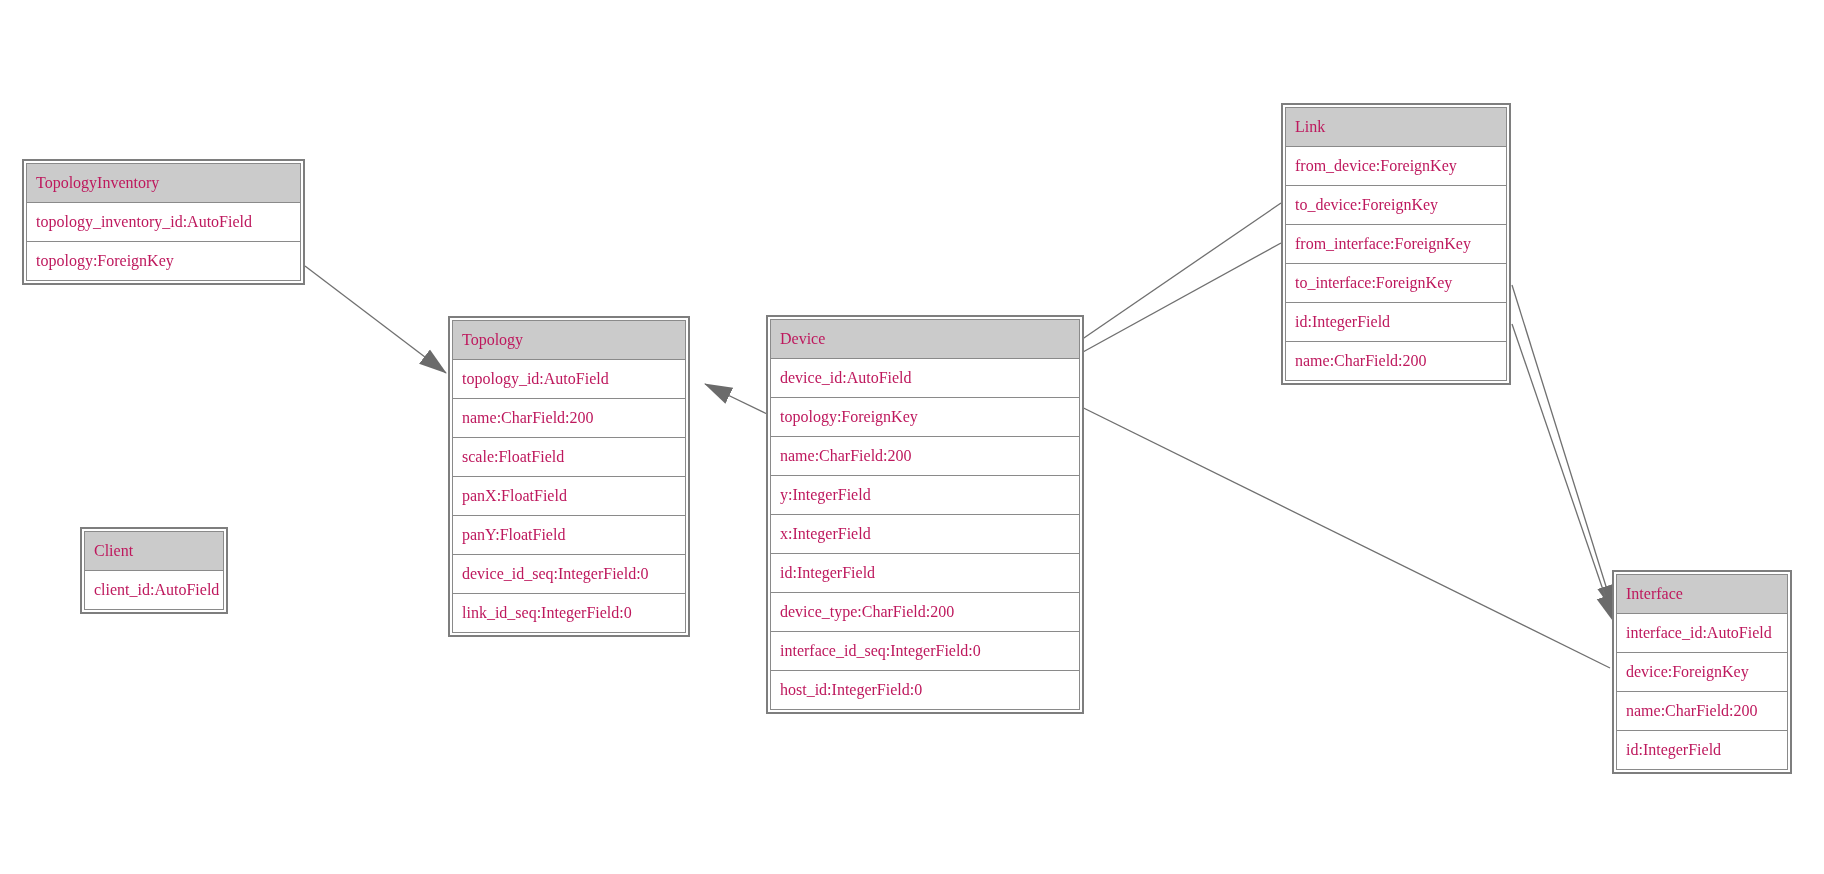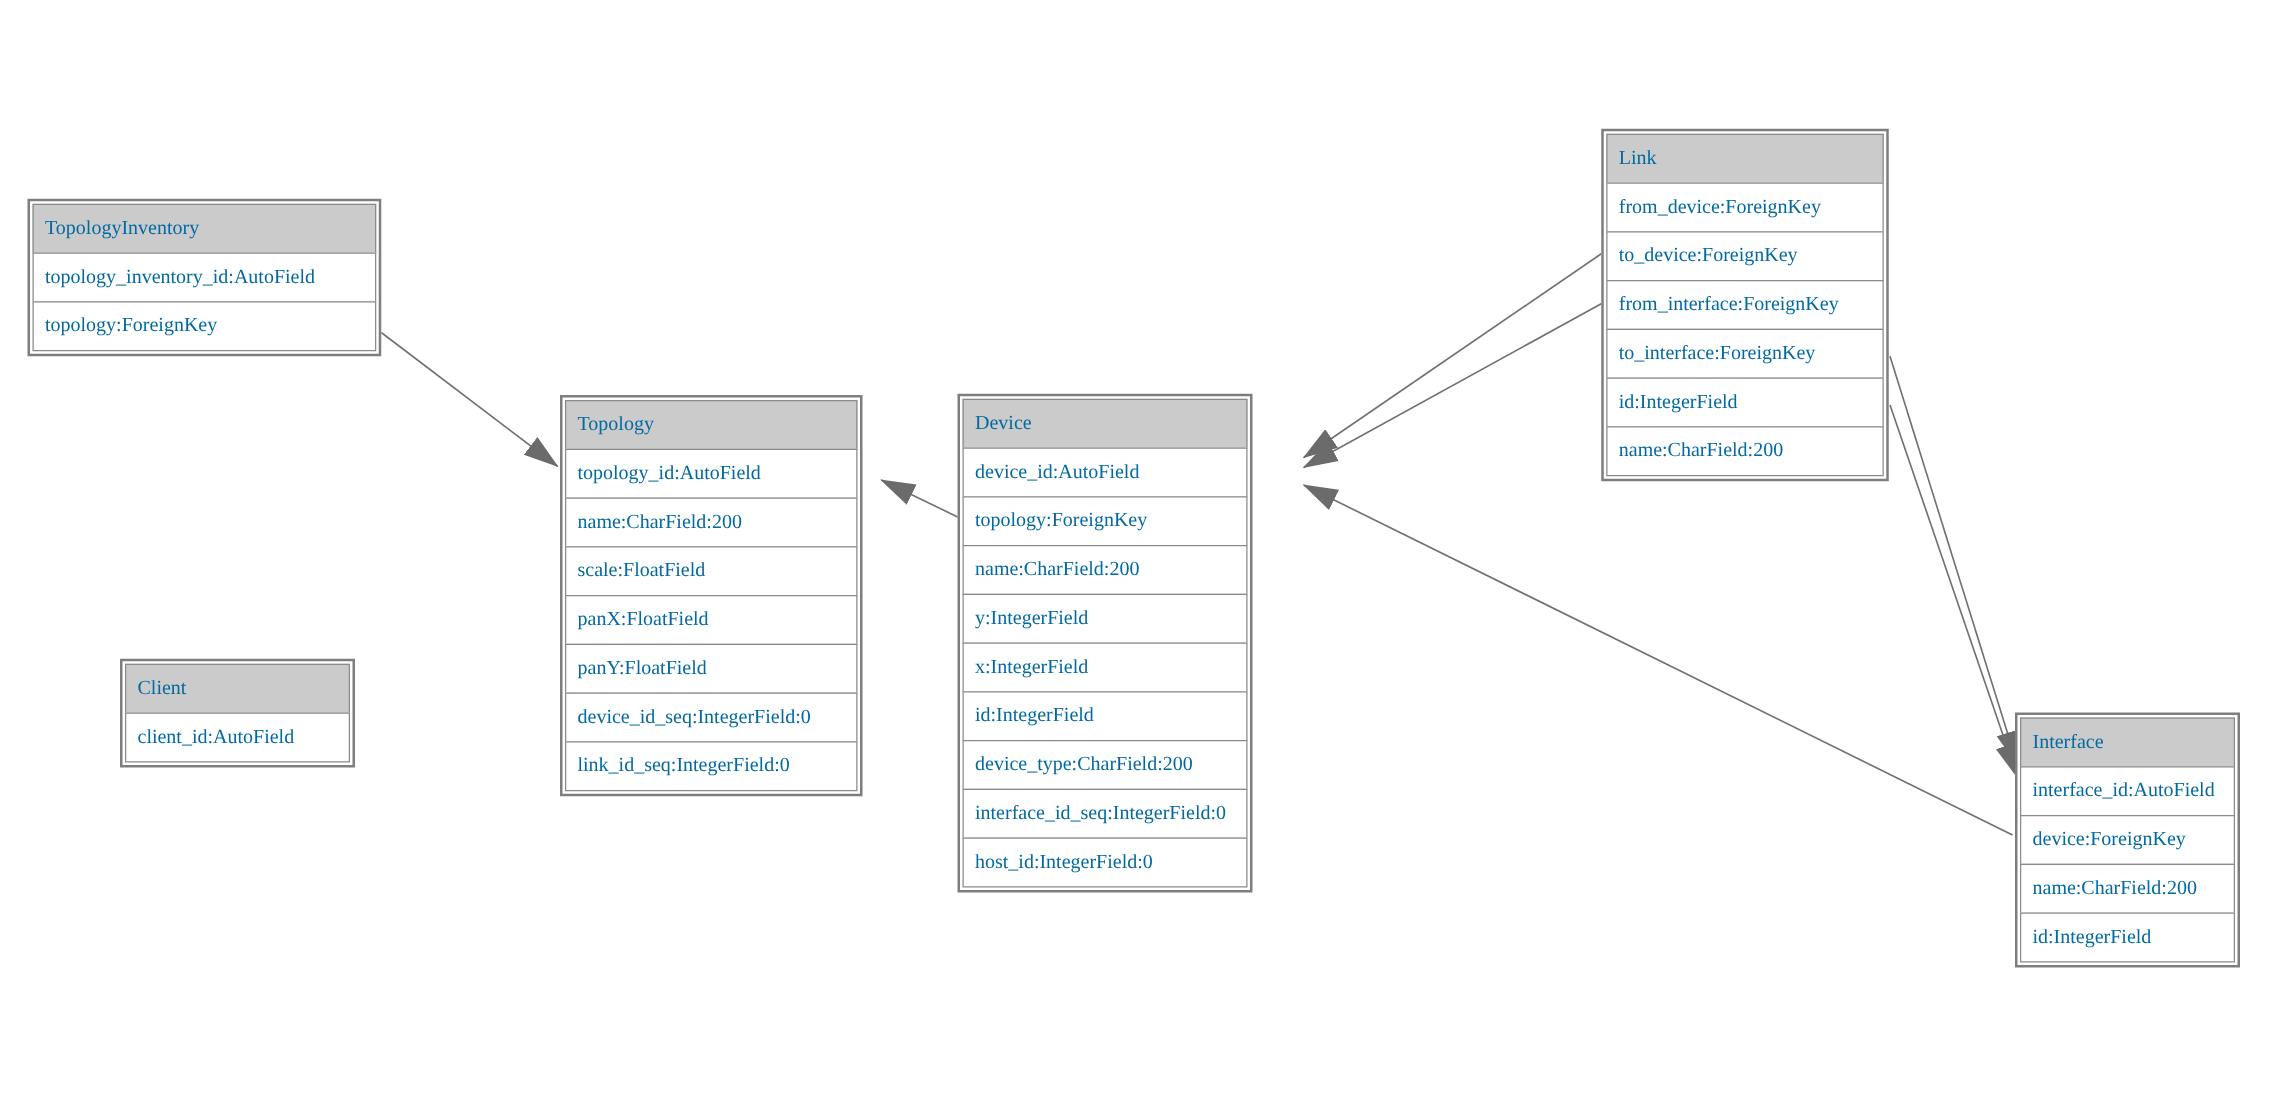--- a/index.html
+++ b/index.html
@@ -30,21 +30,21 @@
     padding: 2px;
   }
   .row {
     box-sizing: border-box;
     height: 40px;
     line-height: 37px;
     border: 1px solid #8a8a8a;
     background: #ffffff;
     padding: 0 9px;
     font-size: 16px;
-    color: #0369a1;
+    color: #be185d;
     white-space: nowrap;
     overflow: hidden;
   }
   .row + .row {
     margin-top: -1px;
   }
   .row.header {
     background: #cbcbcb;
   }
 </style>
@@ -80,26 +80,26 @@
     <div class="row header">Topology</div>
     <div class="row">topology_id:AutoField</div>
     <div class="row">name:CharField:200</div>
     <div class="row">scale:FloatField</div>
     <div class="row">panX:FloatField</div>
     <div class="row">panY:FloatField</div>
     <div class="row">device_id_seq:IntegerField:0</div>
     <div class="row">link_id_seq:IntegerField:0</div>
   </div>
 
-  <div class="entity" style="left:96px; top:527px; width:188px;">
+  <div class="entity" style="left:80px; top:527px; width:148px;">
     <div class="row header">Client</div>
     <div class="row">client_id:AutoField</div>
   </div>
 
-  <div class="entity" style="left:766px; top:315px; width:236px;">
+  <div class="entity" style="left:766px; top:315px; width:318px;">
     <div class="row header">Device</div>
     <div class="row">device_id:AutoField</div>
     <div class="row">topology:ForeignKey</div>
     <div class="row">name:CharField:200</div>
     <div class="row">y:IntegerField</div>
     <div class="row">x:IntegerField</div>
     <div class="row">id:IntegerField</div>
     <div class="row">device_type:CharField:200</div>
     <div class="row">interface_id_seq:IntegerField:0</div>
     <div class="row">host_id:IntegerField:0</div>

